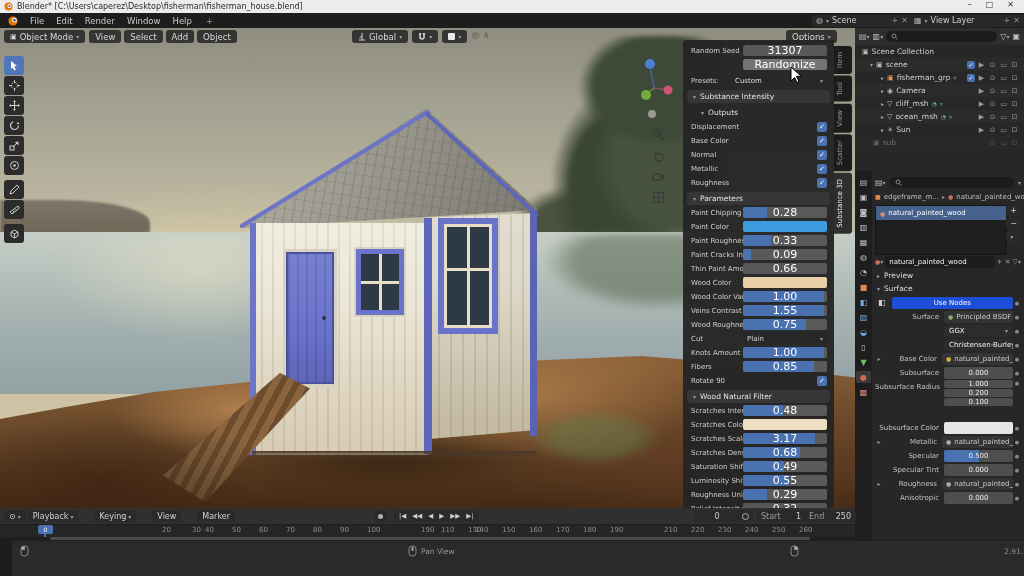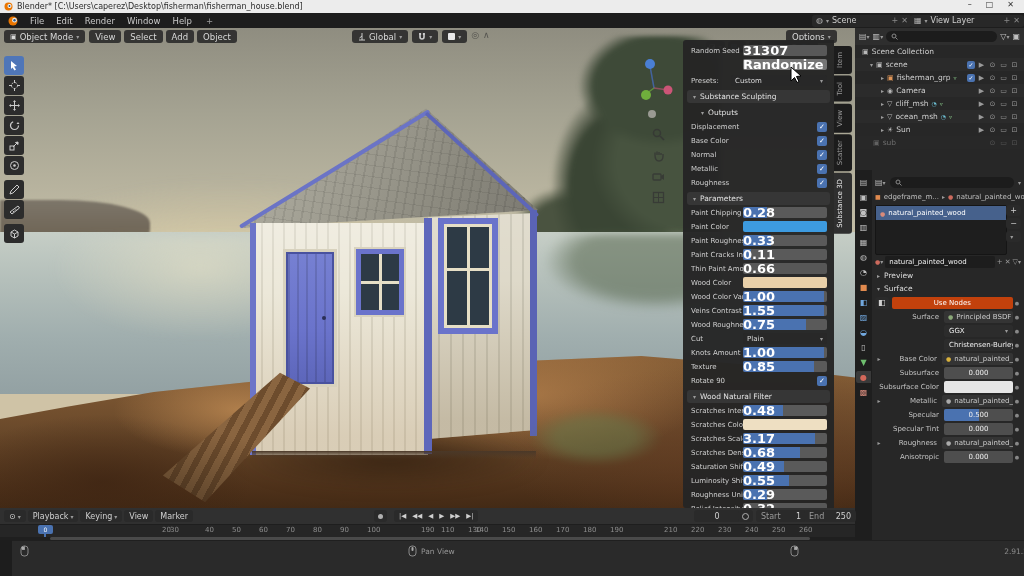--- a/index.html
+++ b/index.html
@@ -29,21 +29,21 @@
   
   .npanel{position:absolute;left:683px;top:40px;width:151px;height:468px;background:rgba(37,37,37,.97);
           border-radius:3px 0 0 3px;overflow:hidden}
   .nrow{display:flex;align-items:center;height:13px;padding:0 7px 0 8px;margin:1px 0}
   .nlbl{flex:1;font-size:7px;color:#cfcfcf;overflow:hidden;white-space:nowrap}
   .nhdr{height:13px;background:#363636;border-radius:3px;margin:3px 4px 1px 4px;display:flex;align-items:center;
         gap:4px;padding:0 6px;color:#e2e2e2;font-size:7.5px;white-space:nowrap}
   .nhdr.sub{background:transparent;margin-left:12px}
   .sl{position:relative;width:84px;height:11px;background:#5a5a5a;border-radius:2px;overflow:hidden;flex:none}
   .sl i{position:absolute;left:0;top:0;bottom:0;background:#4a72b0}
-  .sl b{position:relative;display:block;text-align:left;font-weight:bold;font-size:13px;line-height:11px;color:#fff}
+  .sl b{position:relative;display:block;text-align:center;font-weight:normal;font-size:11px;line-height:11px;color:#fff}
   .sw{width:84px;height:11px;border-radius:2px;flex:none}
   .dd{width:76px;height:11px;background:#282828;border-radius:2px;display:flex;align-items:center;
       justify-content:space-between;padding:0 4px;font-size:7px;color:#ddd;flex:none}
   .ck{width:10px;height:10px;background:#4a72b0;border-radius:2px;color:#fff;font-size:7px;line-height:10px;
       text-align:center;flex:none;margin-left:auto}
   .vtabs{position:absolute;left:834px;top:46px;width:18px;display:flex;flex-direction:column;gap:2px}
   .vtab{writing-mode:vertical-rl;transform:rotate(180deg);background:#1c1c1c;color:#999;font-size:7px;
         padding:6px 2px;border-radius:3px 0 0 3px;text-align:center}
   .vtab.active{background:#2f2f2f;color:#ededed}
   
@@ -64,21 +64,21 @@
   .ptab.active{background:#3a3a3a}
   .pcontent{position:absolute;left:17px;top:0;width:152px;height:370px;padding:4px 3px;box-sizing:border-box}
   .prow{display:flex;align-items:center;height:13px;margin:1px 0}
   .plbl{flex:0 0 64px;text-align:right;color:#c2c2c2;font-size:7px;padding-right:5px;white-space:nowrap;overflow:hidden}
   .pfield{flex:1;height:12px;background:#4e4e4e;border-radius:2px;font-size:7px;color:#eee;display:flex;
           align-items:center;justify-content:center;position:relative;white-space:nowrap;overflow:hidden}
   .ptex{background:#343434;justify-content:flex-start;padding:0 4px;gap:3px;color:#ccc}
   .pdd{background:#2c2c2c;justify-content:space-between;padding:0 5px}
   .adot{width:8px;text-align:center;color:#888;font-size:5px}
   .pexp{width:8px;color:#9a9a9a;font-size:6px;text-align:center}
-  .bluebtn{background:#c2410c;color:#fff}
+  .bluebtn{background:#1d4ed8;color:#fff}
   .shdr{display:flex;align-items:center;gap:4px;height:13px;color:#ddd;font-size:7.5px;padding-left:2px}
   
   .timeline{position:absolute;left:0;top:508px;width:855px;height:32px;background:#303030}
   .tlhdr{position:relative;height:16px;display:flex;align-items:center;gap:2px;padding-left:4px}
   .ruler{position:relative;height:12px;background:#262626;border-top:1px solid #1e1e1e}
   .rnum{position:absolute;top:1px;font-size:7px;color:#8d8d8d}
   .tchip{display:inline-flex;align-items:center;gap:2px;background:#2a2a2a;border-radius:3px;height:12px;
          padding:0 5px;font-size:8px;color:#d0d0d0;white-space:nowrap}
   .scrollstrip{position:absolute;left:0;top:29px;width:855px;height:3px;background:#1f1f1f}
   
@@ -371,21 +371,21 @@
     </div>
     <div class="nrow" style="margin-top:3px">
       <span class="nlbl">Presets:</span>
       <div class="dd" style="width:88px">
         <span>Custom</span>
           <span class="carrow">▾</span>
         </div>
     </div>
     <div class="nhdr">
       <span class="carrow">▾</span>
-        <span>Substance Sculpting</span>
+        <span>Substance Intensity</span>
       </div>
     <div class="nhdr sub">
       <span class="carrow">▾</span>
         <span>Outputs</span>
       </div>
     <div id="np-outputs">
         <div class="nrow">
           <span class="nlbl">Displacement</span>
           <span class="ck">✓</span>
         </div>
@@ -426,21 +426,21 @@
           <span class="nlbl">Paint Roughness</span>
           <div class="sl">
             <i style="width: 33%;"></i>
             <b>0.33</b>
           </div>
         </div>
         <div class="nrow">
           <span class="nlbl">Paint Cracks Intensity</span>
           <div class="sl">
             <i style="width: 9%;"></i>
-            <b>0.11</b>
+            <b>0.09</b>
           </div>
         </div>
         <div class="nrow">
           <span class="nlbl">Thin Paint Amount</span>
           <div class="sl" style="background: rgb(87, 87, 87);">
             <b>0.66</b>
           </div>
         </div>
         <div class="nrow">
           <span class="nlbl">Wood Color</span>
@@ -475,21 +475,21 @@
           </div>
         </div>
         <div class="nrow">
           <span class="nlbl">Knots Amount</span>
           <div class="sl">
             <i style="width: 97%;"></i>
             <b>1.00</b>
           </div>
         </div>
         <div class="nrow">
-          <span class="nlbl">Texture</span>
+          <span class="nlbl">Fibers</span>
           <div class="sl">
             <i style="width: 85%;"></i>
             <b>0.85</b>
           </div>
         </div>
         <div class="nrow">
           <span class="nlbl">Rotate 90</span>
           <span class="ck">✓</span>
         </div>
       </div>
@@ -766,20 +766,35 @@
           </span>
           <span class="adot">●</span>
         </div>
       <div class="prow">
           <span class="plbl">Subsurface</span>
         <span class="pfield">
           <span>0.000</span>
           </span>
           <span class="adot">●</span>
         </div>
+      <div class="prow" style="height:40px;align-items:flex-start">
+        <span class="plbl" style="margin-top:3px">Subsurface Radius</span>
+        <span style="flex:1;display:flex;flex-direction:column;gap:1px">
+          <span class="pfield">
+              <span>1.000</span>
+            </span>
+          <span class="pfield">
+              <span>0.200</span>
+            </span>
+          <span class="pfield">
+              <span>0.100</span>
+            </span>
+        </span>
+          <span class="adot">●</span>
+        </div>
       <div class="prow">
           <span class="plbl">Subsurface Color</span>
         <span class="pfield" style="background:#e6e6e6"></span>
           <span class="adot">●</span>
         </div>
       <div class="prow">
           <span class="pexp">▸</span>
           <span class="plbl" style="flex-basis:54px">Metallic</span>
         <span class="pfield ptex">
           <span style="color:#aaa;font-size:6px">●</span>
@@ -817,21 +832,21 @@
           <span>0.000</span>
           </span>
           <span class="adot">●</span>
         </div>
     </div>
   </div>
 
   <div class="timeline">
     <div class="tlhdr">
       <span class="tchip">⊙<span class="carrow">▾</span></span>
-      <span id="tl-menus" style="display:flex;gap:2px">
+      <span id="tl-menus" style="display:flex;gap:16px">
           <span class="tchip">
             <span>Playback</span>
             <span class="carrow">▾</span>
           </span>
           <span class="tchip">
             <span>Keying</span>
             <span class="carrow">▾</span>
           </span>
           <span class="tchip">
             <span>View</span>
@@ -865,21 +880,21 @@
         <span style="color:#9a9a9a">End</span>
           <span>250</span>
         </span>
     </div>
     <div class="ruler" id="ruler">
       <span style="position:absolute;left:38px;top:0;width:15px;height:9px;background:#4a72b0;border-radius:2px;
             color:#fff;font-size:6px;text-align:center;line-height:9px;z-index:2">0</span>
       <span style="position:absolute;left:44px;top:0;width:2px;height:12px;background:#4a72b0"></span>
     <span class="rnum" style="left: 124px; margin-top: 32px;">10</span>
         <span class="rnum" style="left: 162px;">20</span>
-        <span class="rnum" style="left: 170px;">30</span>
+        <span class="rnum" style="left: 192px;">30</span>
         <span class="rnum" style="left: 205px;">40</span>
         <span class="rnum" style="left: 232px;">50</span>
         <span class="rnum" style="left: 259px;">60</span>
         <span class="rnum" style="left: 286px;">70</span>
         <span class="rnum" style="left: 313px;">80</span>
         <span class="rnum" style="left: 340px;">90</span>
         <span class="rnum" style="left: 367px;">100</span>
         <span class="rnum" style="left: 394px; margin-left: 47px;">110</span>
         <span class="rnum" style="left: 421px;">190</span>
         <span class="rnum" style="left: 448px; margin-left: 20px;">130</span>

